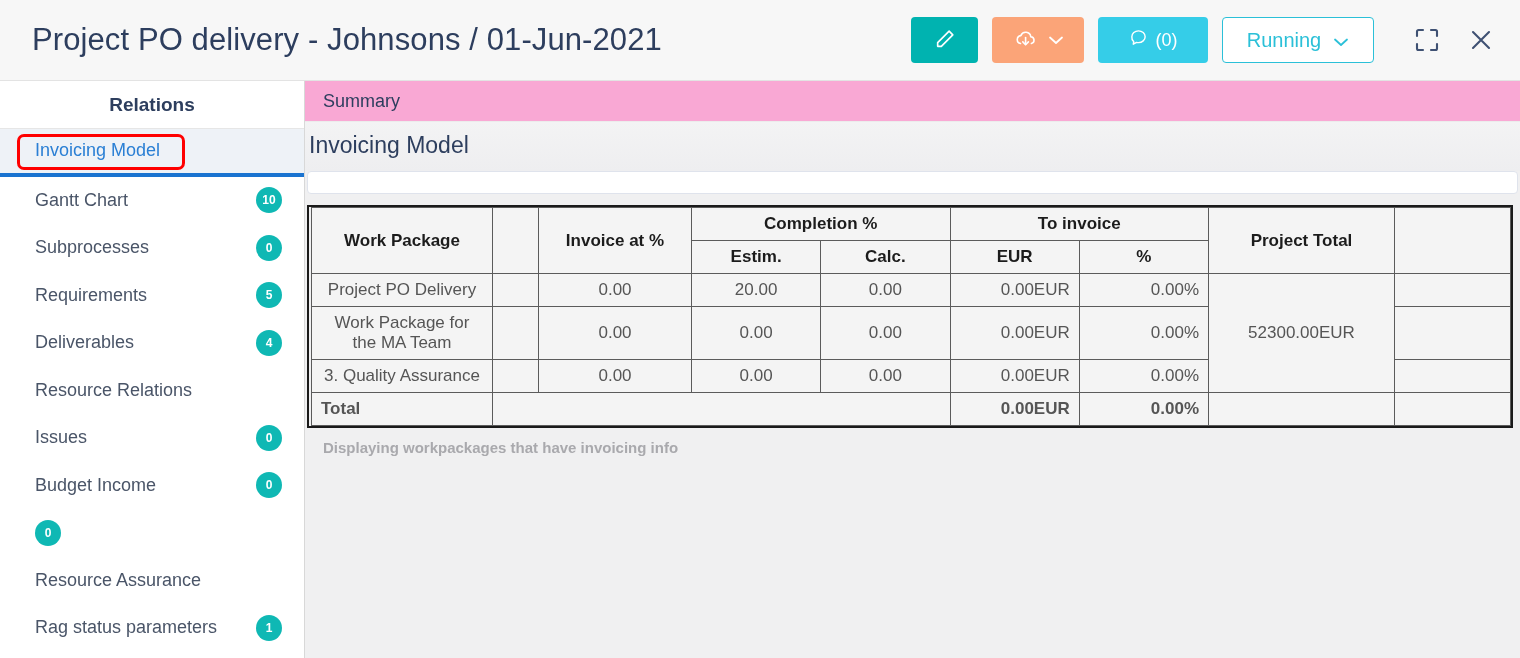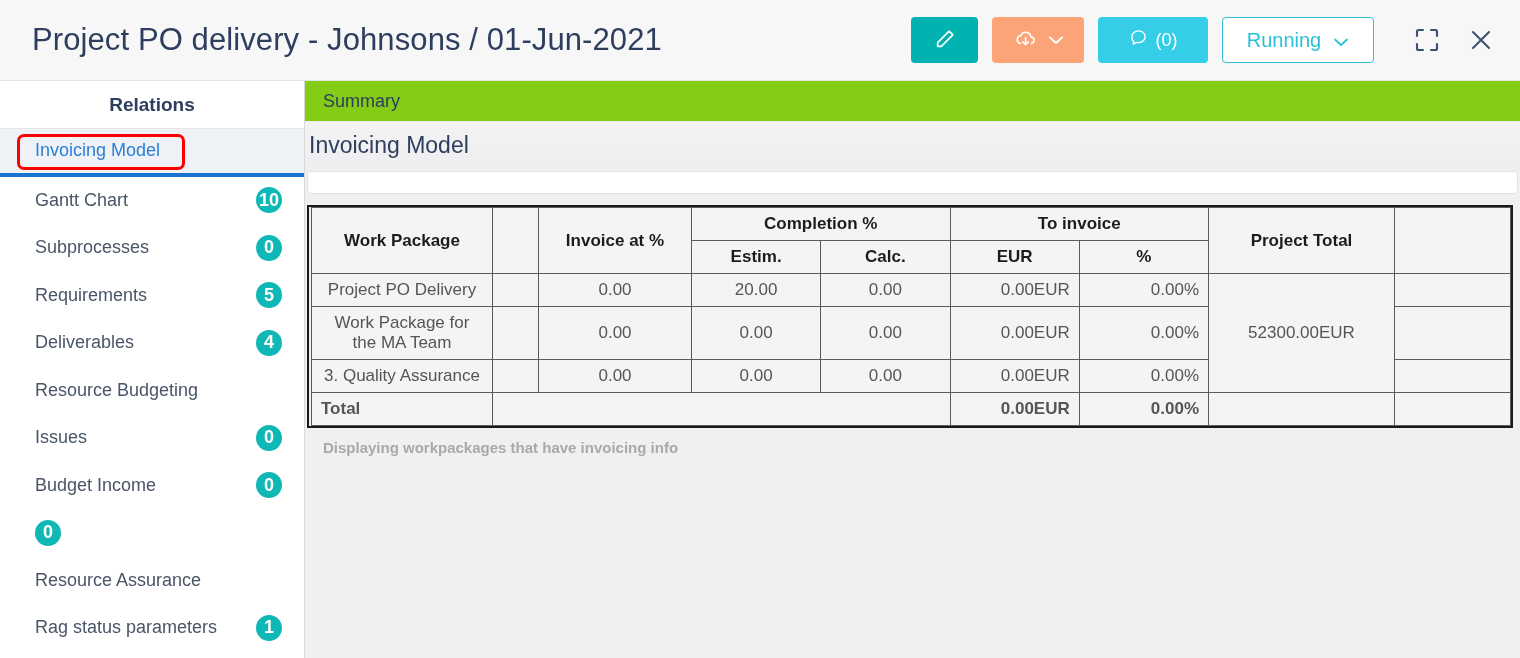--- a/index.html
+++ b/index.html
@@ -108,34 +108,34 @@
     width: 168px; height: 36px;
     border: 3px solid #ff0000;
     border-radius: 7px;
     pointer-events: none;
   }
   .badge {
     width: 26px; height: 26px;
     border-radius: 50%;
     background: #0fb8b4;
     color: #ffffff;
-    font-size: 18px; font-weight: 700;
+    font-size: 12px; font-weight: 700;
     display: flex; align-items: center; justify-content: center;
     flex: 0 0 26px;
   }
 
   
   .main {
     flex: 1;
     background: #f0f0f1;
     overflow: hidden;
     position: relative;
   }
   .summary-bar {
-    background: #84cc16;
+    background: #f9a8d4;
     height: 41px;
     display: flex; align-items: center;
     padding-left: 18px;
     font-size: 18px; color: #2d3e5e;
     border-bottom: 1px solid #ececec;
   }
   .panel-heading {
     padding: 10px 0 12px 4px;
     font-size: 23px; color: #2d3e5e;
     background: linear-gradient(#f3f3f4, #eeeef0);
@@ -276,21 +276,21 @@
         </div>
         <div class="sidebar-item">
           <span class="label">Requirements</span>
           <span class="badge">5</span>
         </div>
         <div class="sidebar-item">
           <span class="label">Deliverables</span>
           <span class="badge">4</span>
         </div>
         <div class="sidebar-item">
-          <span class="label">Resource Budgeting</span>
+          <span class="label">Resource Relations</span>
         </div>
         <div class="sidebar-item">
           <span class="label">Issues</span>
           <span class="badge">0</span>
         </div>
         <div class="sidebar-item">
           <span class="label">Budget Income</span>
           <span class="badge">0</span>
         </div>
         <div class="sidebar-item">

